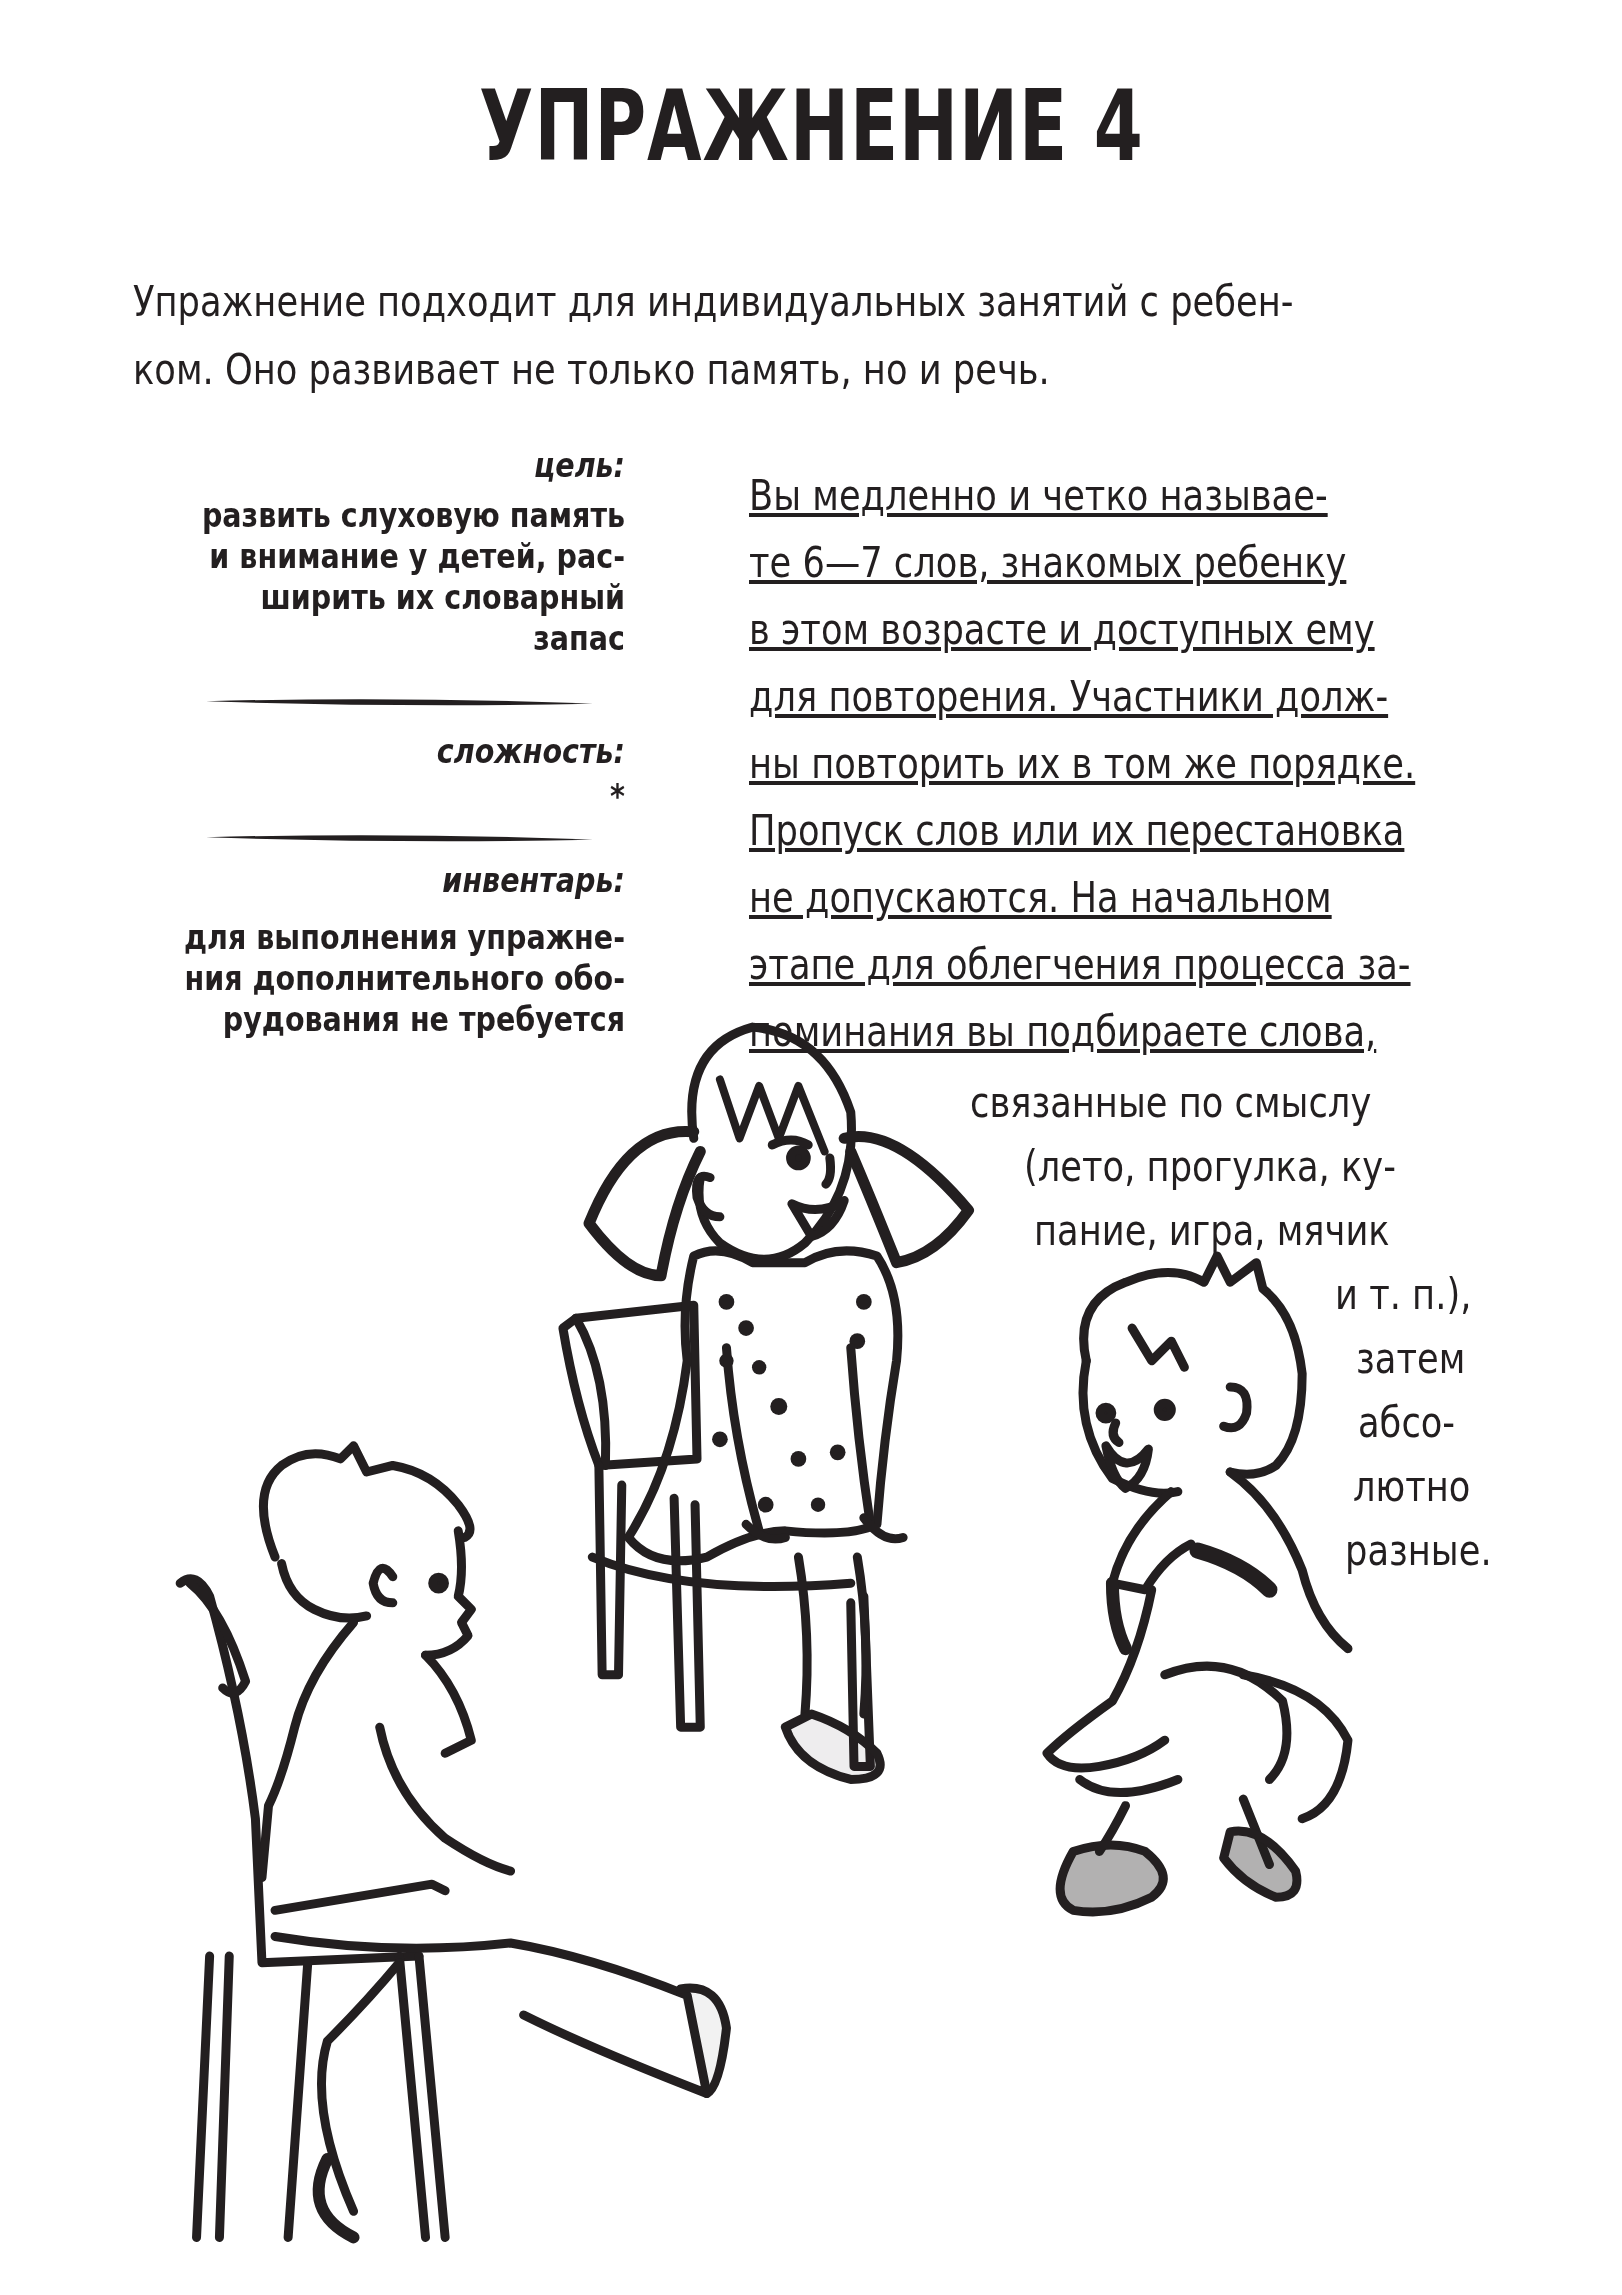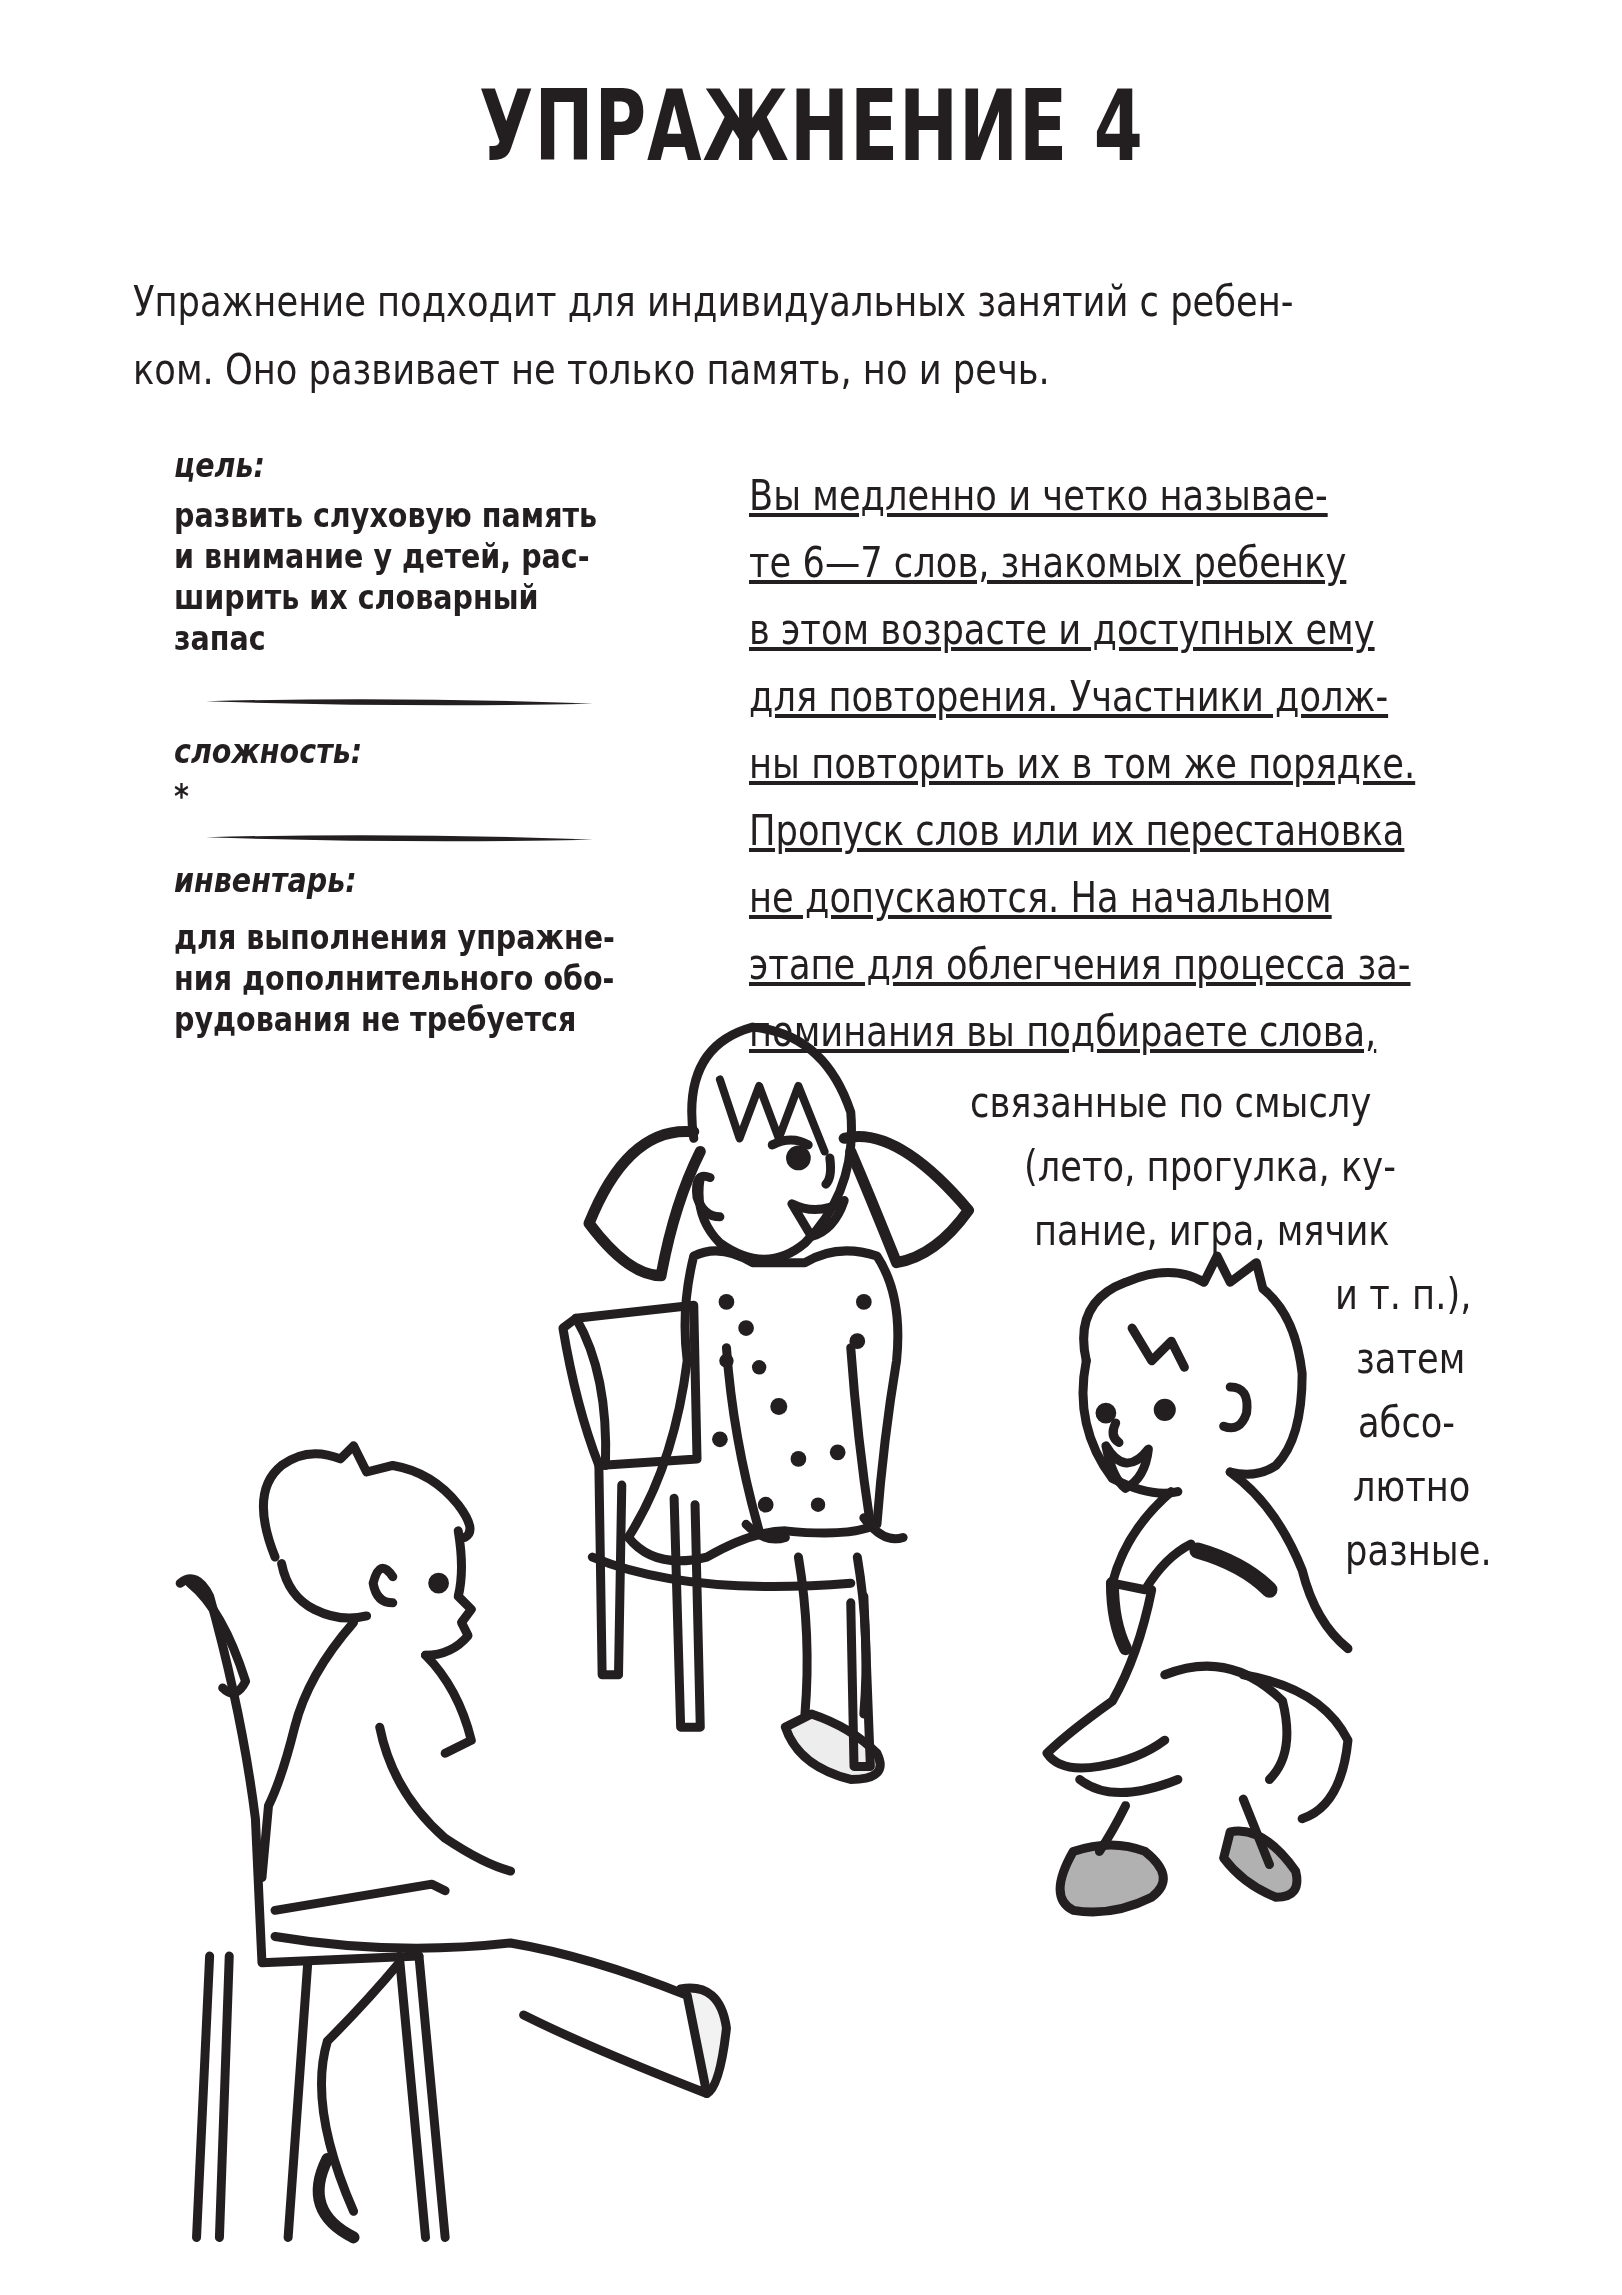--- a/index.html
+++ b/index.html
@@ -14,21 +14,21 @@
     line-height: 1;
   }
 
   .intro {
     left: 133px; top: 268px; width: 1440px;
     font-family: "DejaVu Sans", sans-serif; font-size: 42px; line-height: 68px;
     transform: scaleX(0.84); transform-origin: 0 0;
   }
   .intro div { white-space: nowrap; }
 
-  .sidebar { left: 131px; top: 445px; width: 537px; text-align: left; }
+  .sidebar { left: 131px; top: 445px; width: 537px; text-align: right; }
   .sb-label {
     font-family: "DejaVu Sans", sans-serif; font-style: italic; font-weight: bold;
     font-size: 34px; line-height: 41px; transform: scaleX(0.84);
   }
   .sb-value {
     font-family: "DejaVu Sans", sans-serif; font-weight: bold;
     font-size: 34px; line-height: 41px; transform: scaleX(0.84);
   }
   .sb-value div { white-space: nowrap; }
   .divider { margin: 0 auto; display: block; }

